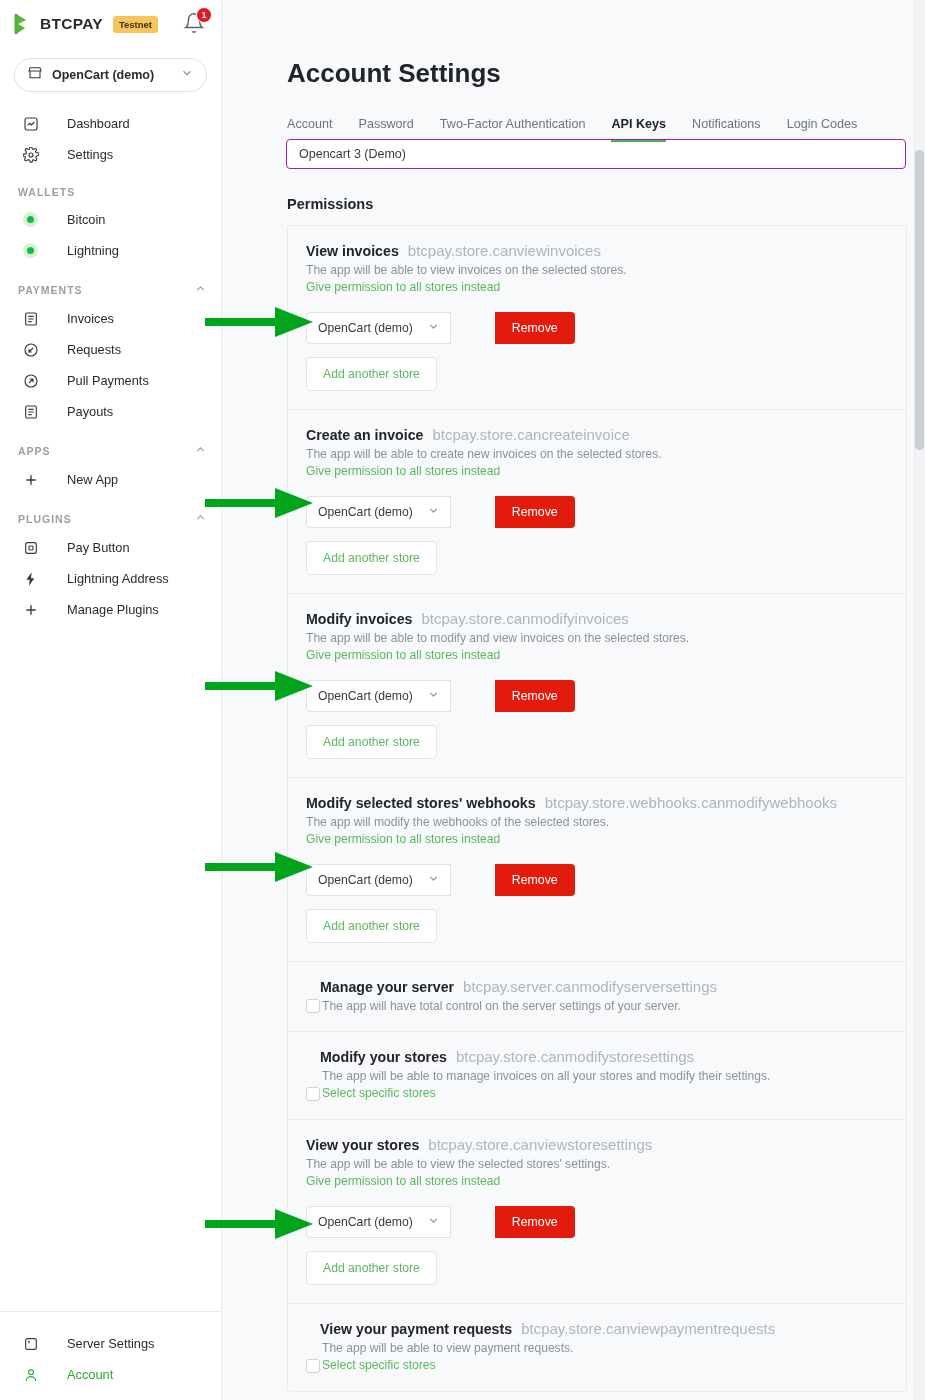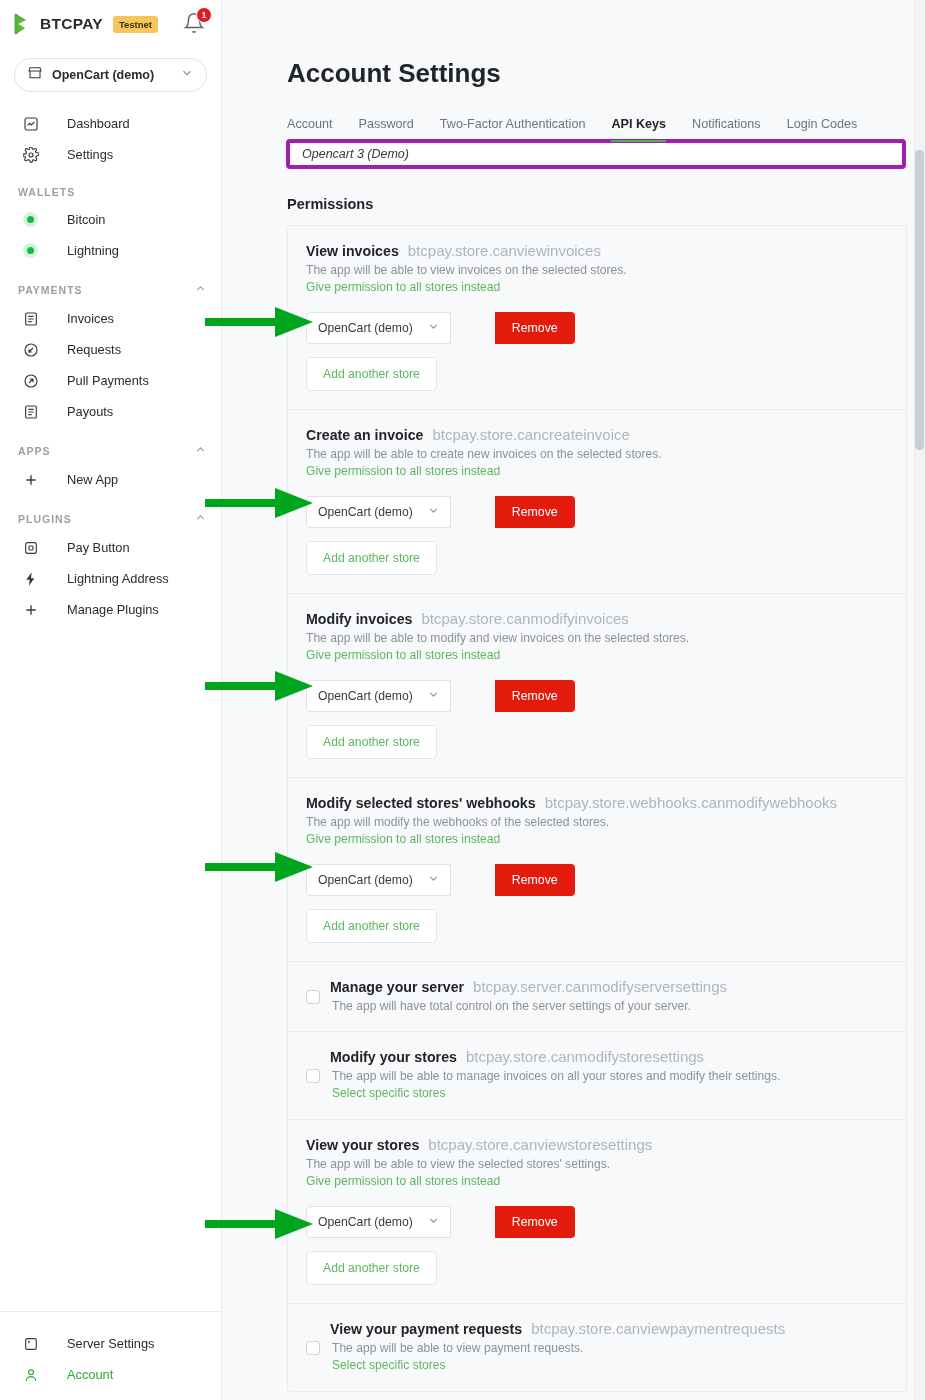--- a/index.html
+++ b/index.html
@@ -117,29 +117,28 @@
   .tab.active { color: #212529; font-weight: 700; }
   .tab.active::after {
     content: ''; position: absolute;
     left: 0; right: 0; bottom: 0; height: 2.5px;
     background: #4caf50;
   }
 
   .name-field {
     margin-top: -4px;
     background: #fff;
-    border: 4px solid #a21caf;
+    border: 1px solid #a21caf;
     border-radius: 4px;
     height: 30px;
     display: flex; align-items: center;
     padding: 0 12px;
     font-size: 12.5px; color: #343a40;
     width: 620px;
     margin-left: -1px;
-    font-style: italic;
   }
 
   .section-title {
     font-size: 14.5px; font-weight: 700; color: #212529;
     margin-top: 27px; margin-bottom: 13px;
   }
 
   .perm-list {
     background: #f8f9fa;
     border: 1px solid #e9ecef;
@@ -198,21 +197,21 @@
     background: #fff;
     border: 1px solid #e2e6ea;
     border-radius: 4px;
     color: #5cb85c;
     font-size: 12.2px;
     padding: 9px 16px;
     cursor: pointer;
     display: inline-block;
   }
 
-  .perm-check { display: flex; gap: 10px; align-items: center; }
+  .perm-check { display: flex; align-items: flex-end; }
   .chk {
     width: 14px; height: 14px;
     border: 1.5px solid #ced4da;
     border-radius: 3px;
     background: #fff;
     flex-shrink: 0;
     margin-top: 3px;
     cursor: pointer;
   }
   .perm-check .body { flex: 1; }

